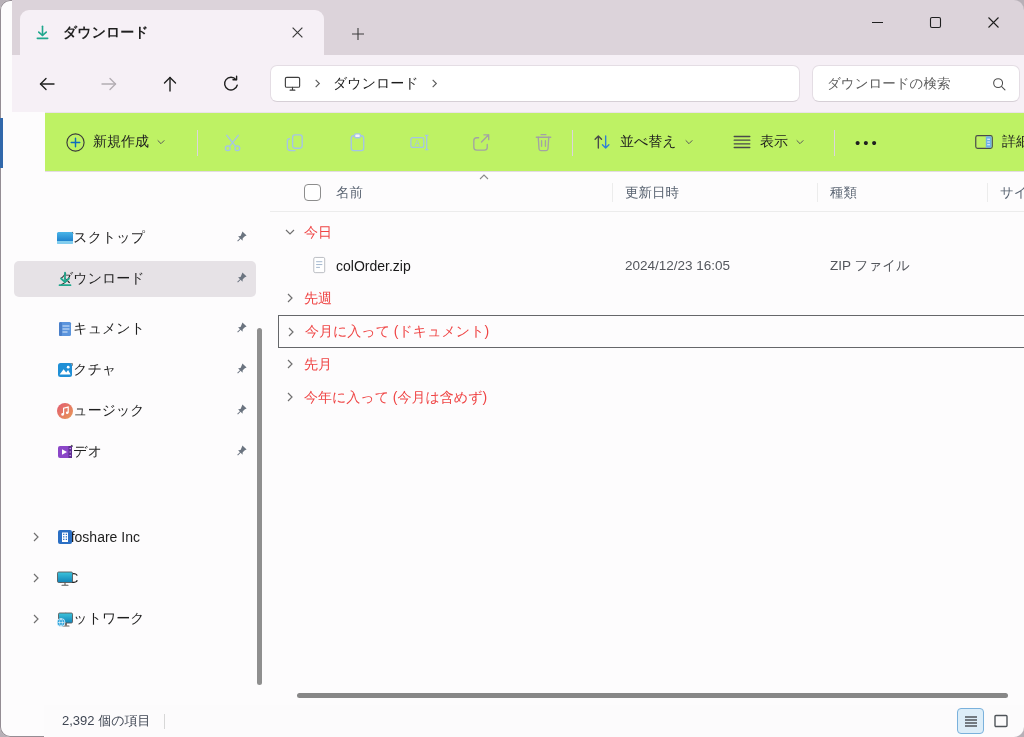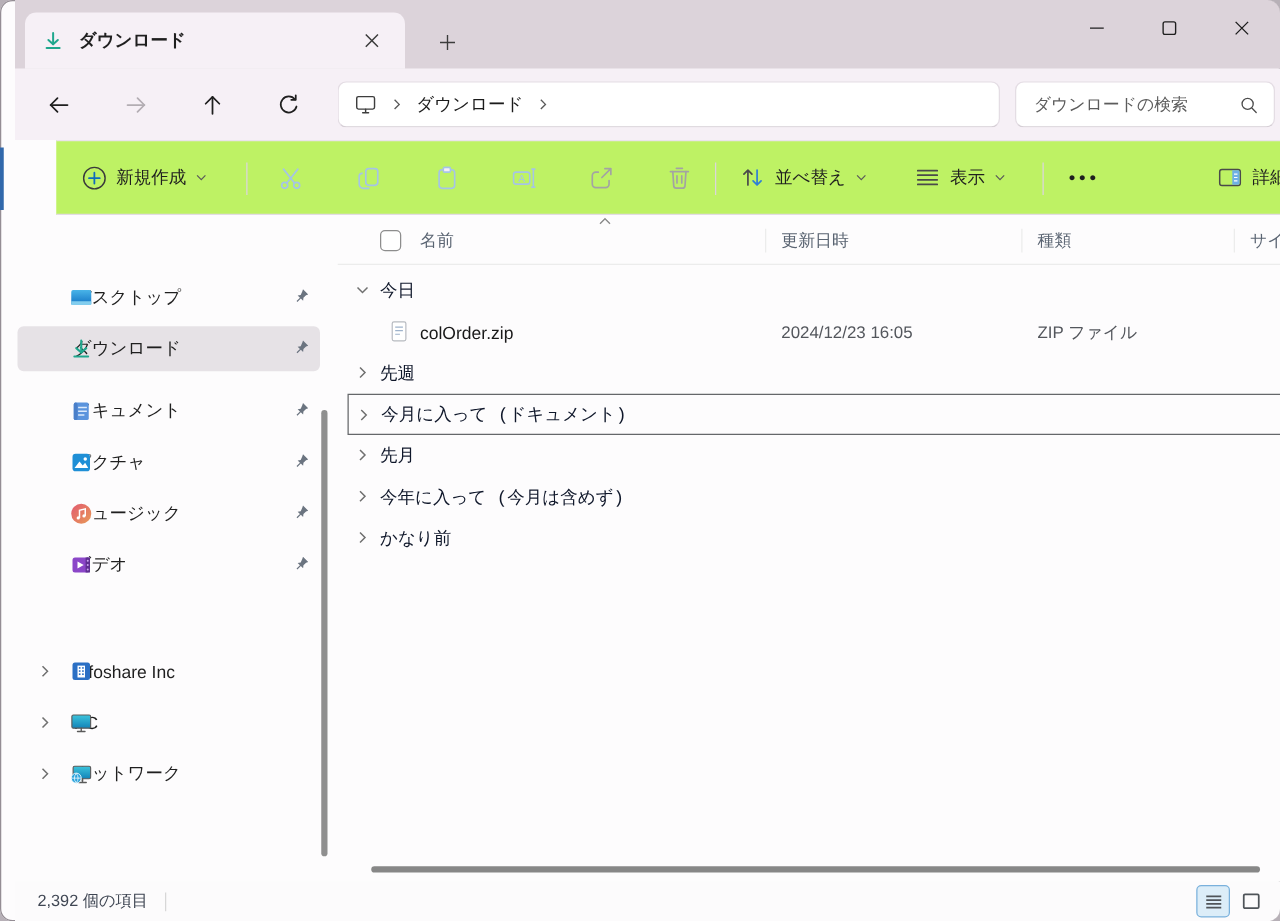--- a/index.html
+++ b/index.html
@@ -76,31 +76,31 @@
   
   .main{ position:relative; flex:1; overflow:hidden; }
   .lheader{ position:relative; height:40px; border-bottom:1px solid #ececec; }
   .lheader .colname{ position:absolute; top:12px; font-size:13.5px; color:#5a6472; white-space:nowrap;}
   .hsep{ position:absolute; top:11px; width:1px; height:19px; background:#ececec; }
   .checkbox{ position:absolute; left:34px; top:12px; width:17px; height:17px; border:1px solid #8d8d8d; border-radius:4px; background:#fff;}
   .sortmark{ position:absolute; left:208px; top:1px; }
   .rows{ position:absolute; top:44px; left:0; right:0; }
   .row{ position:relative; height:33px; display:flex; align-items:center; }
   .grp-chev{ position:absolute; left:14px; top:10px; }
-  .grp-label{ position:absolute; left:34px; font-size:14px; color:#0f172a; white-space:nowrap;font-family:Liberation Mono, monospace; }
+  .grp-label{ position:absolute; left:34px; font-size:14px; color:#ef4444; white-space:nowrap; }
   .row.focused{ border:1px solid #65676a; margin-right:-2px; margin-left:8px; }
   .row.focused .grp-chev{ left:6px; }
   .row.focused .grp-label{ left:26px; }
   .file-ic{ position:absolute; left:40px; top:7px; }
   .file-name{ position:absolute; left:66px; font-size:14px; color:#191919; }
   .cell-date{ position:absolute; left:355px; font-size:13.5px; color:#53565c; }
   .cell-type{ position:absolute; left:560px; font-size:13.5px; color:#53565c; }
   .hscroll{ position:absolute; bottom:7px; left:27px; right:16px; height:5px; background:#878787; border-radius:3px; }
   
-  .statusbar{ position:relative; height:32px; background:#fcfbfc; display:flex; align-items:center; padding-left:18px; }
+  .statusbar{ position:relative; height:32px; background:#fcfbfc; display:flex; align-items:center; padding-left:18px;margin-left:32px; }
   .status-text{ font-size:13px; color:#3f4653; }
   .status-sep{ width:1px; height:15px; background:#d7d7d7; margin-left:14px; }
   .view-toggles{ position:absolute; right:10px; top:3px; display:flex; gap:3px; }
   .vt{ width:27px; height:26px; border-radius:4px; border:1px solid transparent; display:flex; align-items:center; justify-content:center; background:none; padding:0;}
   .vt.active{ background:#dcedf8; border-color:#7ab1dc; }
   svg{ display:block; }
 </style>
 </head>
 <body>
 
@@ -595,28 +595,20 @@
 
         <div class="row">
           <span class="grp-chev">
             <svg width="12" height="12" viewBox="0 0 12 12">
                 <path d="M4 2l4 4-4 4" fill="none" stroke="#707070" stroke-width="1.2"></path>
               </svg>
           </span>
           <span class="grp-label">今年に入って (今月は含めず)</span>
         </div>
 
-        <div class="row">
-          <span class="grp-chev">
-            <svg width="12" height="12" viewBox="0 0 12 12">
-                <path d="M4 2l4 4-4 4" fill="none" stroke="#707070" stroke-width="1.2"></path>
-              </svg>
-          </span>
-          <span class="grp-label">かなり前</span>
-        </div>
       </div>
 
       <div class="hscroll"></div>
     </div>
   </div>
 
   <div class="statusbar">
     <span class="status-text">2,392 個の項目</span>
     <div class="status-sep"></div>
     <div class="view-toggles">

